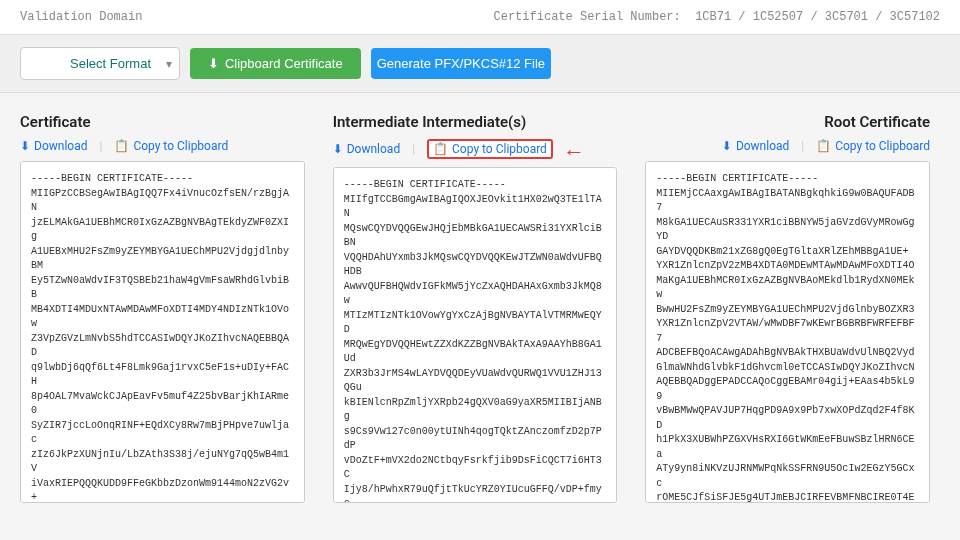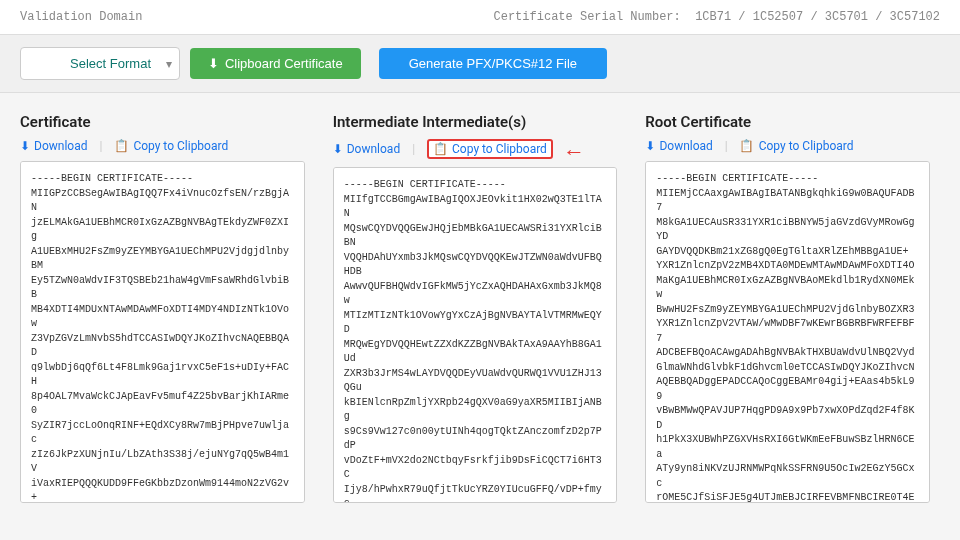--- a/index.html
+++ b/index.html
@@ -76,44 +76,44 @@
       display: flex;
       align-items: center;
       gap: 6px;
     }
 
     .btn-generate {
       background: #2196F3;
       color: #fff;
       border: none;
       border-radius: 4px;
-      padding: 8px 30px;
+      padding: 8px 6px;
       font-size: 13px;
       cursor: pointer;
-      margin-left: 8px;
     }
 
     .main-content {
       display: flex;
       gap: 12px;
       padding: 20px;
       height: calc(540px - 110px);
       overflow: hidden;
     }
 
     .cert-column {
       flex: 1;
       display: flex;
       flex-direction: column;
       min-width: 0;
       margin-right: 16px;
     }
 
     .cert-column:last-child {
       margin-right: 10px;
+      align-items: flex-end;
     }
 
     .cert-column-title {
       font-size: 15px;
       font-weight: 600;
       color: #222;
       margin-bottom: 8px;
     }
 
     .cert-actions {

